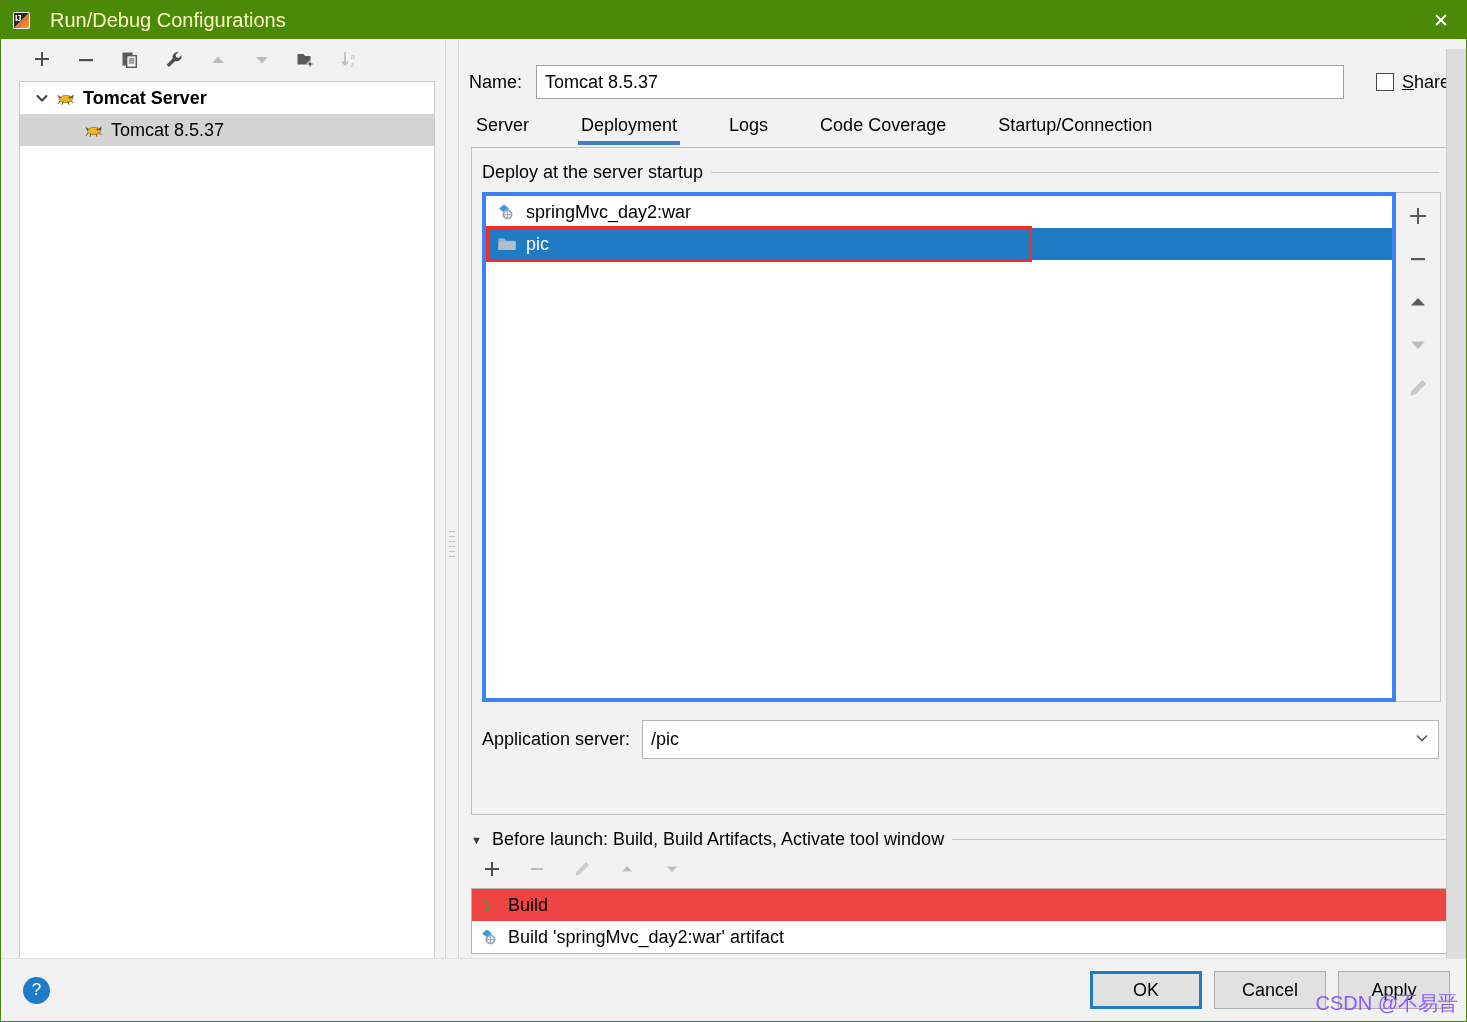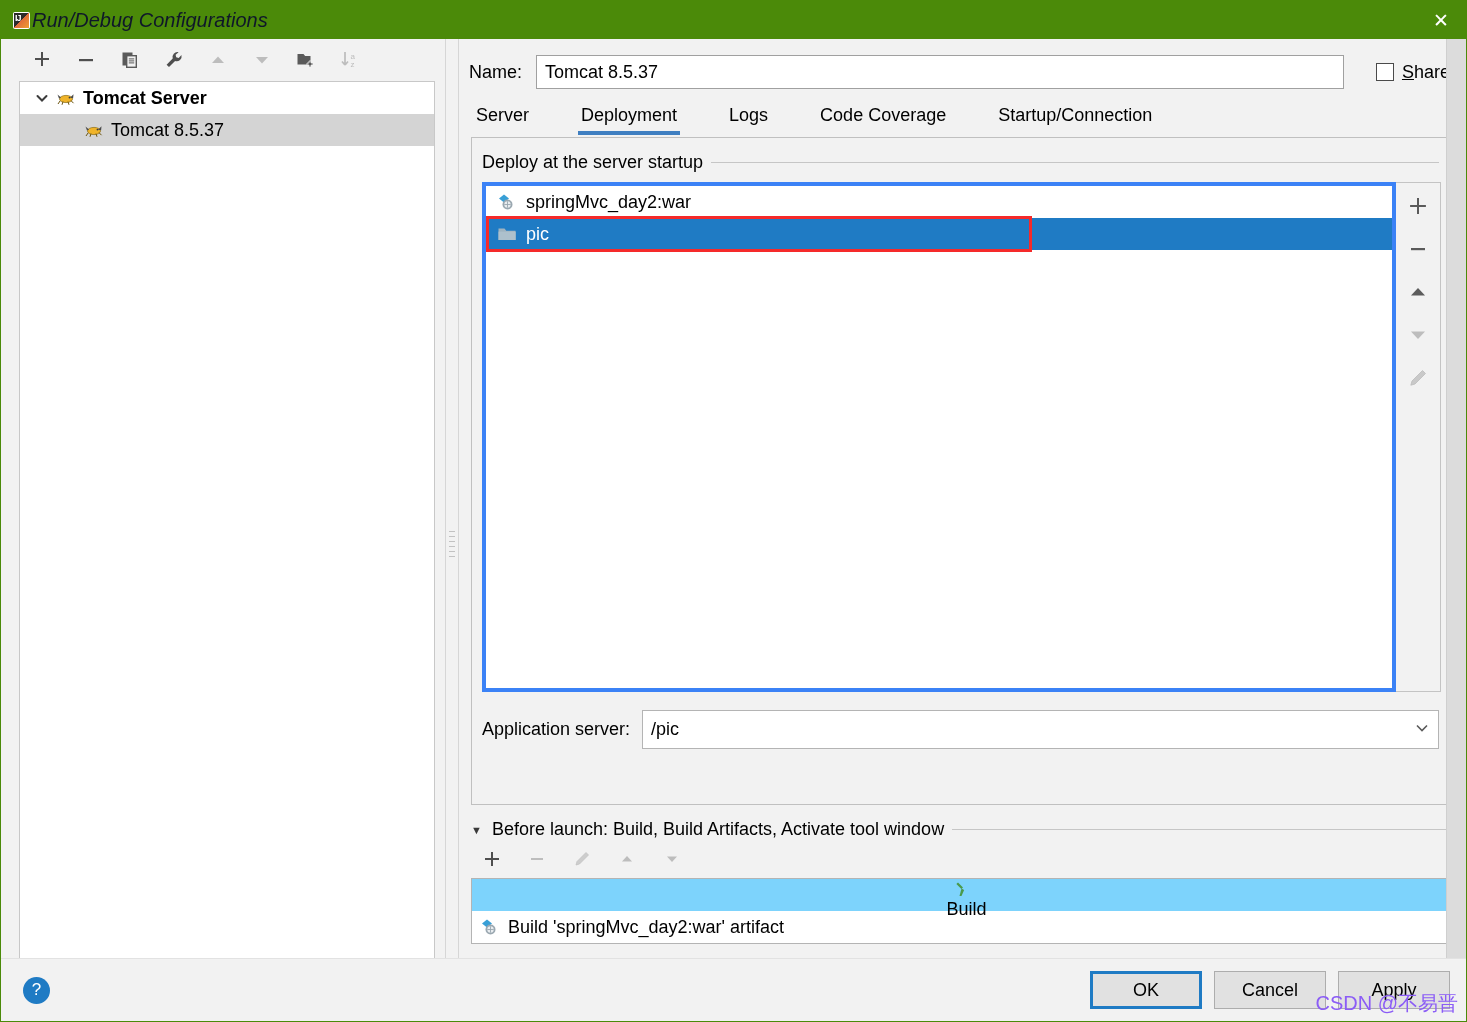--- a/index.html
+++ b/index.html
@@ -50,25 +50,24 @@
     content: "IJ";
     position: absolute;
     left: 2px; top: 1px;
     color: #ffffff;
     font-size: 9px;
     font-weight: bold;
     font-family: "Liberation Sans", sans-serif;
     letter-spacing: -1px;
   }
   .title-text {
-    color: #0f172a;
+    color: #fef9c3;
     font-size: 20px;
-    margin-left: 2px;
+    margin-left: 20px;
     white-space: nowrap;
-    font-style: italic;
   }
   .title-close {
     position: absolute;
     right: 0; top: 0;
     width: 50px; height: 38px;
     display: flex; align-items: center; justify-content: center;
     color: #ffffff;
     font-size: 19px;
     line-height: 1;
     cursor: default;
@@ -161,20 +160,21 @@
   }
 
   
   .right-panel {
     flex: 1 1 auto;
     display: flex;
     flex-direction: column;
     padding: 0;
     min-width: 0;
     position: relative;
+    margin-top: 10px;
   }
   .name-row {
     display: flex;
     align-items: center;
     height: 38px;
     margin: 14px 0 0 0;
     padding: 0 16px 0 10px;
     flex: 0 0 auto;
   }
   .name-label { font-size: 18px; color: #000; margin-right: 14px; }
@@ -367,21 +367,21 @@
   }
   .bl-item {
     height: 32px;
     display: flex;
     align-items: center;
     font-size: 18px;
     padding-left: 6px;
     color: #000;
     white-space: nowrap;
   }
-  .bl-item.alt { background: #7dd3fc; flex-direction: column; }
+  .bl-item.alt { background: #ef4444; }
   .bl-icon {
     width: 24px; height: 20px;
     margin-right: 6px;
     flex: 0 0 auto;
     display:flex; align-items:center; justify-content:center;
   }
 
   
   .right-scroll {
     position: absolute;

